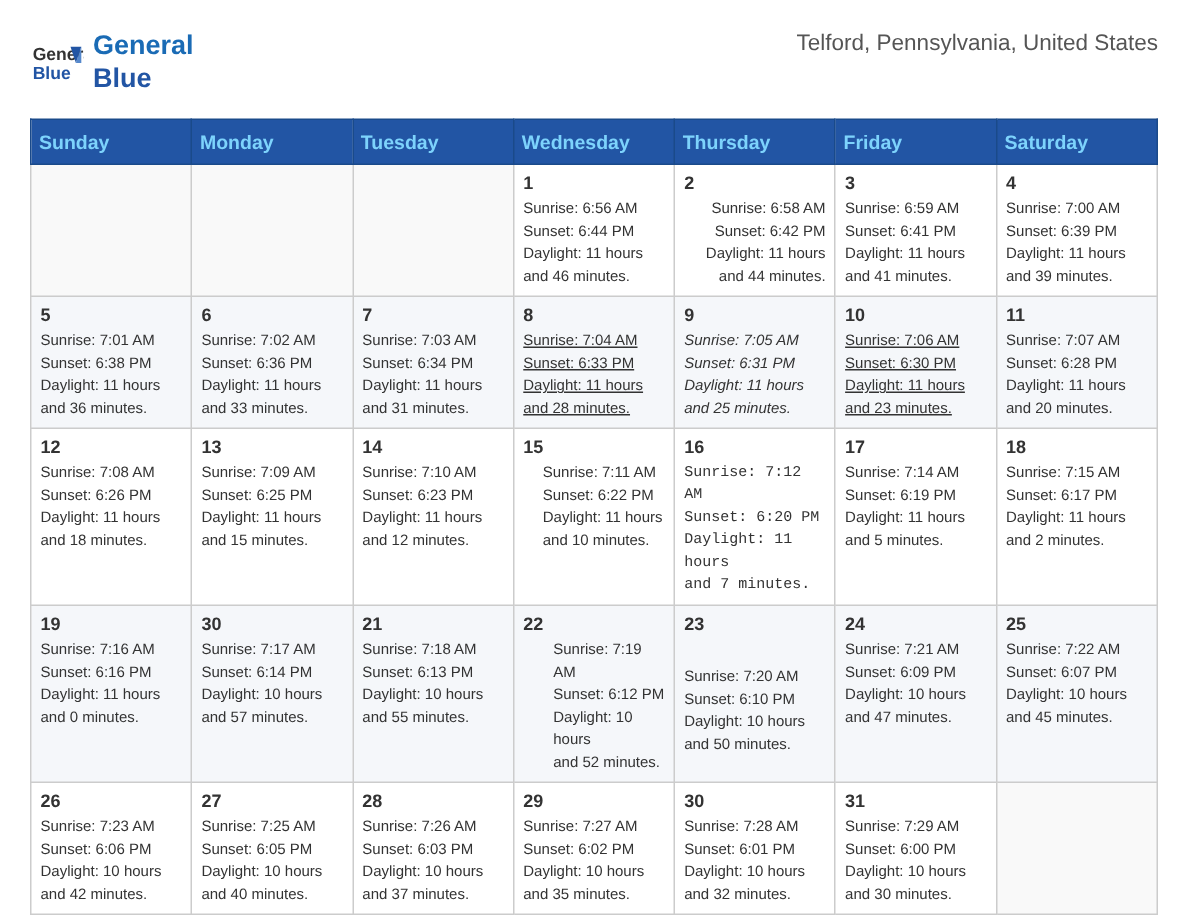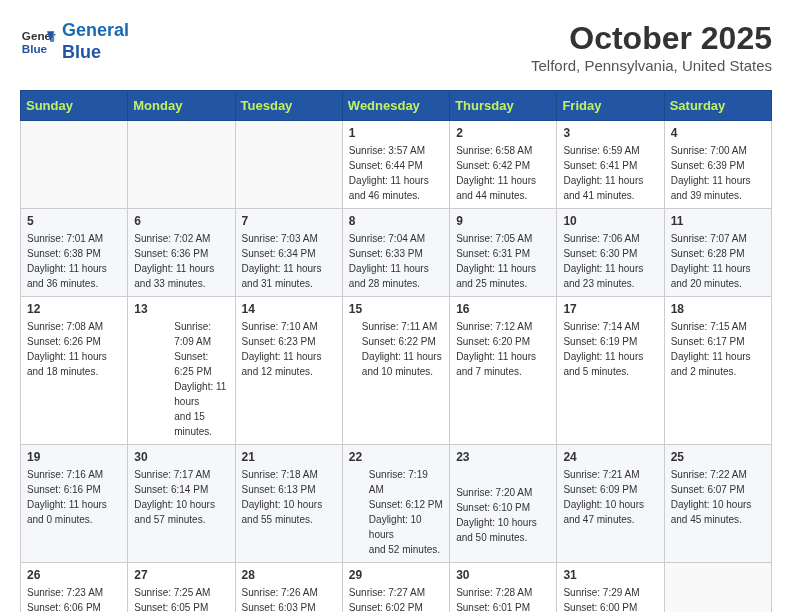--- a/index.html
+++ b/index.html
@@ -46,21 +46,21 @@
       font-size: 15px;
       color: #555;
     }
     .calendar {
       width: 100%;
       border-collapse: collapse;
       border: 1px solid #ccc;
     }
     .calendar th {
       background-color: #2255a4;
-      color: #bef264;
+      color: #7dd3fc;
       font-size: 13px;
       font-weight: bold;
       padding: 7px 5px;
       text-align: left;
       border: 1px solid #1a4a8a;
     }
     .calendar td {
       width: 107px;
       vertical-align: top;
       border: 1px solid #ccc;
@@ -98,21 +98,20 @@
       <text x="2" y="32" font-size="13" font-weight="bold" fill="#2255a4">Blue</text>
       <polygon points="30,8 38,8 34,20" fill="#2255a4"></polygon>
       <polygon points="34,20 38,8 38,20" fill="#5588cc"></polygon>
     </svg>
     <div style="display:flex;flex-direction:column;line-height:1.3;">
       <span class="logo-text"><span>General</span></span>
       <span class="logo-text" style="color:#2255a4;">Blue</span>
     </div>
   </div>
   <div class="title-block">
-    <div class="month-title">October 2025</div>
     <div class="location">Telford, Pennsylvania, United States</div>
   </div>
 </div>
 
 <table class="calendar">
   <thead>
     <tr>
     <th>Sunday</th>
         <th>Monday</th>
         <th>Tuesday</th>
@@ -122,28 +121,28 @@
         <th>Saturday</th>
       </tr>
   </thead>
   <tbody id="calendar-body">
   <tr>
         <td class="empty-cell"></td>
         <td class="empty-cell"></td>
         <td class="empty-cell"></td>
         <td>
           <span class="day-num">1</span>
-          <div class="day-info" style="white-space: pre-line;">Sunrise: 3:57 AM
+          <div class="day-info" style="white-space: pre-line;">Sunrise: 6:56 AM
 Sunset: 6:44 PM
 Daylight: 11 hours
 and 46 minutes.</div>
         </td>
         <td>
           <span class="day-num">2</span>
-          <div class="day-info" style="white-space: pre-line;">Sunrise: 6:58 AM
+          <div class="day-info" style="white-space: pre-line; text-align: right;">Sunrise: 6:58 AM
 Sunset: 6:42 PM
 Daylight: 11 hours
 and 44 minutes.</div>
         </td>
         <td>
           <span class="day-num">3</span>
           <div class="day-info" style="white-space: pre-line;">Sunrise: 6:59 AM
 Sunset: 6:41 PM
 Daylight: 11 hours
 and 41 minutes.</div>
@@ -173,35 +172,35 @@
         </td>
         <td>
           <span class="day-num">7</span>
           <div class="day-info" style="white-space: pre-line;">Sunrise: 7:03 AM
 Sunset: 6:34 PM
 Daylight: 11 hours
 and 31 minutes.</div>
         </td>
         <td>
           <span class="day-num">8</span>
-          <div class="day-info" style="white-space: pre-line;">Sunrise: 7:04 AM
+          <div class="day-info" style="white-space: pre-line; text-decoration: underline;">Sunrise: 7:04 AM
 Sunset: 6:33 PM
 Daylight: 11 hours
 and 28 minutes.</div>
         </td>
         <td>
           <span class="day-num">9</span>
-          <div class="day-info" style="white-space: pre-line;">Sunrise: 7:05 AM
+          <div class="day-info" style="white-space: pre-line; font-style: italic;">Sunrise: 7:05 AM
 Sunset: 6:31 PM
 Daylight: 11 hours
 and 25 minutes.</div>
         </td>
         <td>
           <span class="day-num">10</span>
-          <div class="day-info" style="white-space: pre-line;">Sunrise: 7:06 AM
+          <div class="day-info" style="white-space: pre-line; text-decoration: underline;">Sunrise: 7:06 AM
 Sunset: 6:30 PM
 Daylight: 11 hours
 and 23 minutes.</div>
         </td>
         <td>
           <span class="day-num">11</span>
           <div class="day-info" style="white-space: pre-line;">Sunrise: 7:07 AM
 Sunset: 6:28 PM
 Daylight: 11 hours
 and 20 minutes.</div>
@@ -210,42 +209,42 @@
       <tr>
         <td>
           <span class="day-num">12</span>
           <div class="day-info" style="white-space: pre-line;">Sunrise: 7:08 AM
 Sunset: 6:26 PM
 Daylight: 11 hours
 and 18 minutes.</div>
         </td>
         <td>
           <span class="day-num">13</span>
-          <div class="day-info" style="white-space: pre-line; margin-left: 40px;">Sunrise: 7:09 AM
+          <div class="day-info" style="white-space: pre-line;">Sunrise: 7:09 AM
 Sunset: 6:25 PM
 Daylight: 11 hours
 and 15 minutes.</div>
         </td>
         <td>
           <span class="day-num">14</span>
           <div class="day-info" style="white-space: pre-line;">Sunrise: 7:10 AM
 Sunset: 6:23 PM
 Daylight: 11 hours
 and 12 minutes.</div>
         </td>
         <td>
           <span class="day-num">15</span>
           <div class="day-info" style="white-space: pre-line; margin-left: 13px;">Sunrise: 7:11 AM
 Sunset: 6:22 PM
 Daylight: 11 hours
 and 10 minutes.</div>
         </td>
         <td>
           <span class="day-num">16</span>
-          <div class="day-info" style="white-space: pre-line;">Sunrise: 7:12 AM
+          <div class="day-info" style="white-space: pre-line; font-family: Liberation Mono, monospace;">Sunrise: 7:12 AM
 Sunset: 6:20 PM
 Daylight: 11 hours
 and 7 minutes.</div>
         </td>
         <td>
           <span class="day-num">17</span>
           <div class="day-info" style="white-space: pre-line;">Sunrise: 7:14 AM
 Sunset: 6:19 PM
 Daylight: 11 hours
 and 5 minutes.</div>

